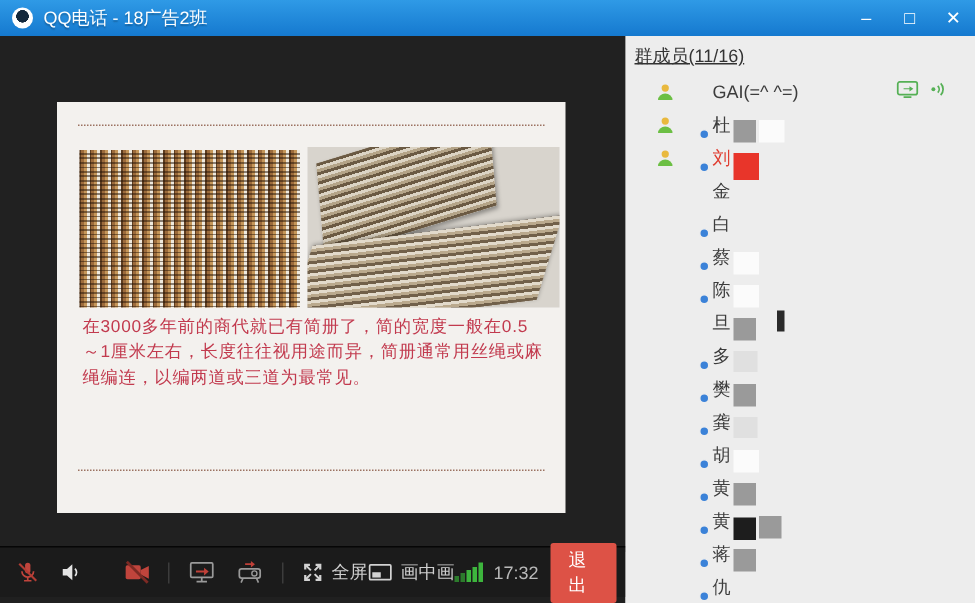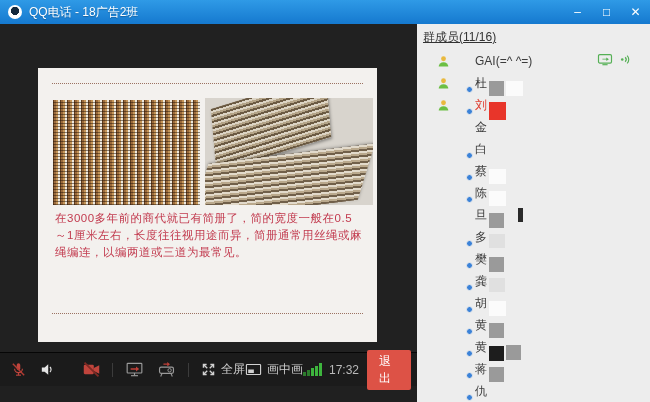--- a/index.html
+++ b/index.html
@@ -31,21 +31,21 @@
       repeating-linear-gradient(90deg, #5e3d20 0 1px, #9c6b3c 1px 3px, #c59659 3px 5px, #efe9dd 5px 7px); }
   .bamboo-book { position:absolute; left:152px; top:0; width:168px; height:107px; background:#d8d4cd; overflow:hidden; }
   .book-leaf-top { position:absolute; left:6px; top:-6px; width:120px; height:62px; transform:rotate(-17deg) skewX(-12deg);
     background:repeating-linear-gradient(0deg, #6b5a43 0 2px, #b4a488 2px 4px, #dcd4c4 4px 6px); box-shadow:1px 2px 3px rgba(0,0,0,.35); }
   .book-leaf-bottom { position:absolute; left:-6px; bottom:-4px; width:168px; height:54px; transform:rotate(-7deg) skewX(-24deg);
     background:repeating-linear-gradient(0deg, #71604a 0 2px, #baa98d 2px 4px, #e2dacb 4px 6px); box-shadow:0 -1px 3px rgba(0,0,0,.3); }
   .slide-text { position:absolute; left:17px; top:142px; width:308px; font-size:11.5px; line-height:17px;
     font-weight:normal; color:#c23a4e; letter-spacing:.5px; }
 
   
-  .toolbar { position:absolute; bottom:16px; left:0; width:417px; height:34px; background:#1b1b1b;
+  .toolbar { position:absolute; bottom:4px; left:0; width:417px; height:34px; background:#1b1b1b;
     border-top:1px solid #060606; display:flex; align-items:center; }
   .tb-btn { display:flex; align-items:center; color:#cfcfcf; font-size:12px; cursor:default; flex:0 0 auto; }
   .tb-sep { width:1px; height:14px; background:#3c3c3c; flex:0 0 auto; }
   .tb-label { margin-left:5px; }
   .signal { display:flex; align-items:flex-end; height:13px; }
   .sig-bar { width:3px; margin-right:1px; background:#3db53d; }
   .sig-bar.dim { background:#2c7c2c; }
   .time-text { color:#b9b9b9; font-size:12px; margin:0 8px 0 6px; }
   .exit-btn { background:#dd5246; color:#ffffff; font-size:12px; padding:3px 12px; border-radius:2px; margin-right:6px; cursor:default; }
 

